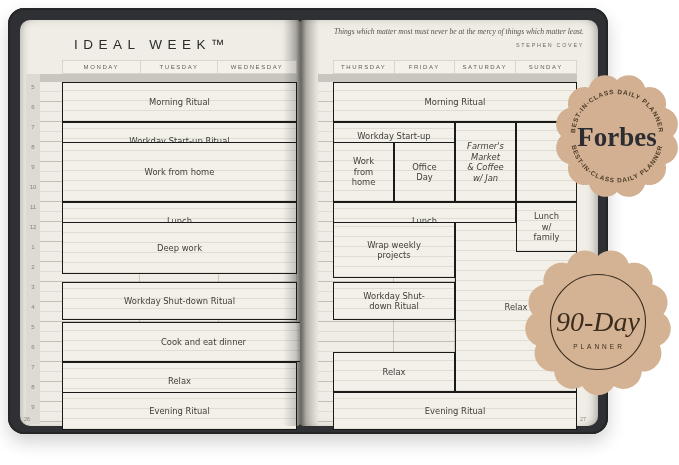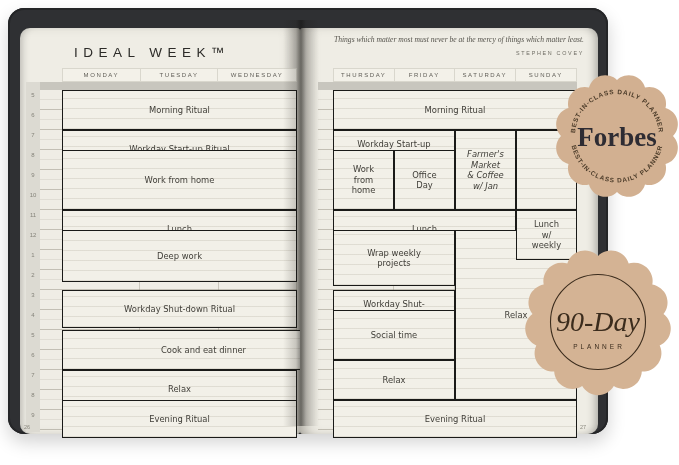--- a/index.html
+++ b/index.html
@@ -1,20 +1,20 @@
 <!DOCTYPE html>
 <html><head>
 <meta charset="utf-8">
 <style>
   html,body{margin:0;padding:0;background:#ffffff;}
   .scene{position:relative;width:679px;height:465px;background:#ffffff;overflow:hidden;
          font-family:"Liberation Sans",sans-serif;}
   .cover{position:absolute;left:8px;top:8px;width:600px;height:426px;background:#2f3033;
          border-radius:16px;box-shadow:0 8px 18px rgba(0,0,0,.18), inset 0 0 0 2px #242527;}
-  .page{position:absolute;top:28px;height:406px;background:#efede5;}
+  .page{position:absolute;top:20px;height:406px;background:#efede5;}
   .page-left{left:20px;width:280px;border-radius:10px 3px 3px 10px;
          box-shadow:inset 7px 0 9px -6px rgba(0,0,0,.28), inset -12px 0 16px -9px rgba(55,50,42,.45);}
   .page-right{left:300px;width:298px;border-radius:3px 10px 10px 3px;
          box-shadow:inset -8px 0 10px -6px rgba(0,0,0,.32), inset 12px 0 16px -9px rgba(55,50,42,.45);}
   .spine{position:absolute;left:283px;top:20px;width:36px;height:406px;pointer-events:none;
          background:linear-gradient(90deg,rgba(28,26,22,0) 0%,rgba(28,26,22,.20) 36%,rgba(14,13,11,.48) 50%,rgba(28,26,22,.20) 64%,rgba(28,26,22,0) 100%);}
   .ideal-title{position:absolute;left:54px;top:17px;font-size:13.5px;letter-spacing:5.5px;
          color:#2c2b28;font-weight:500;white-space:nowrap;}
   .quote{position:absolute;right:14px;top:7px;width:255px;text-align:right;
          font-family:"Liberation Serif",serif;font-style:italic;font-size:7.6px;color:#55534c;}
@@ -101,24 +101,23 @@
         <div class="day-cell" style="width: 61px;">SUNDAY</div>
       </div>
       <div class="block" style="left: 33px; top: 62px; width: 244px; height: 40px;">Morning Ritual</div>
       <div class="block" style="left: 33px; top: 102px; width: 122px; height: 20px;">Workday Start-up Ritual</div>
       <div class="block" style="left: 155px; top: 102px; width: 61px; height: 80px; font-style: italic;">Farmer's Market &amp; Coffee w/ Jan</div>
       <div class="block" style="left: 216px; top: 102px; width: 61px; height: 80px;"></div>
       <div class="block" style="left: 33px; top: 122px; width: 61px; height: 60px;">Work from home</div>
       <div class="block" style="left: 94px; top: 122px; width: 61px; height: 60px;">Office Day</div>
       <div class="block" style="left: 33px; top: 182px; width: 183px; height: 20px;">Lunch</div>
       <div class="block" style="left: 155px; top: 202px; width: 122px; height: 170px;">Relax</div>
-      <div class="block" style="left: 216px; top: 182px; width: 61px; height: 50px;">Lunch w/ weekly</div>
+      <div class="block" style="left: 216px; top: 182px; width: 61px; height: 50px;">Lunch w/ family</div>
       <div class="block" style="left: 33px; top: 202px; width: 122px; height: 56px;">Wrap weekly projects</div>
       <div class="block" style="left: 33px; top: 262px; width: 122px; height: 20px;">Workday Shut-down Ritual</div>
-      <div class="block" style="left: 33px; top: 282px; width: 122px; height: 50px;">Social time</div>
       <div class="block" style="left: 33px; top: 332px; width: 122px; height: 40px;">Relax</div>
       <div class="block" style="left: 33px; top: 372px; width: 244px; height: 20px;">Evening Ritual</div>
     </div>
 
   <div class="spine"></div>
 
   <svg class="badges" width="679" height="465" viewBox="0 0 679 465">
     <defs>
       <path id="forbes-arc-top" d="M 575 136 A 42 42 0 1 1 659 136"></path>
       <path id="forbes-arc-bottom" d="M 570.5 136 A 46.5 46.5 0 1 0 663.5 136"></path>

